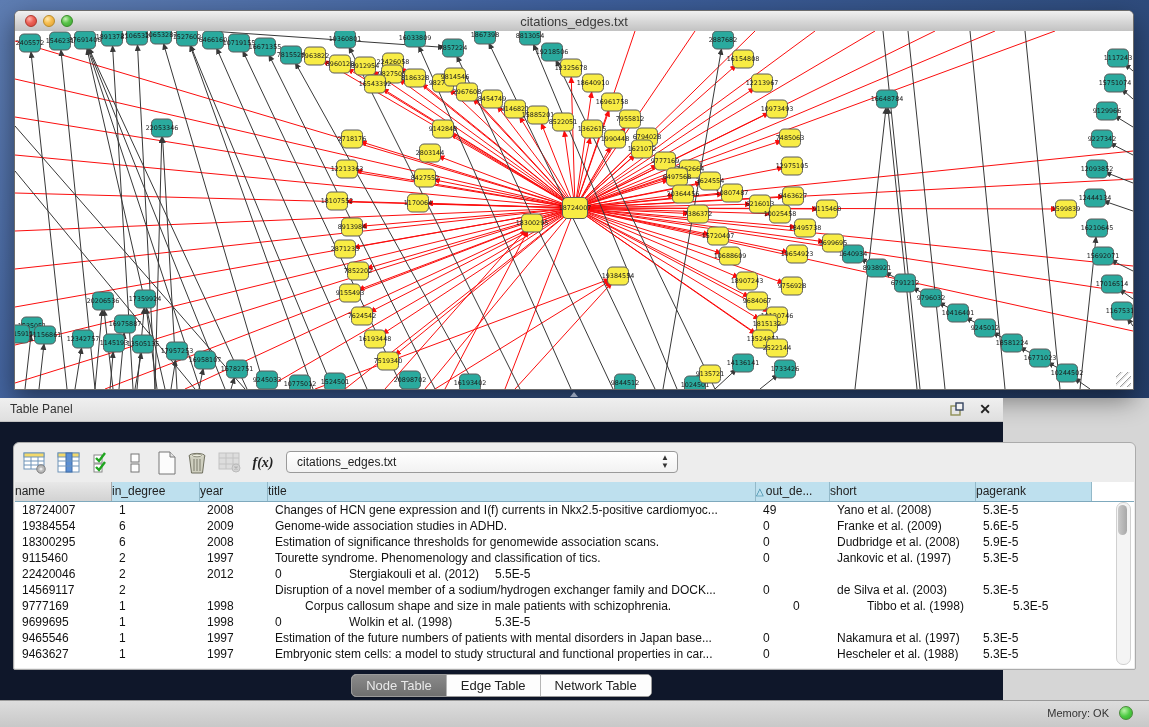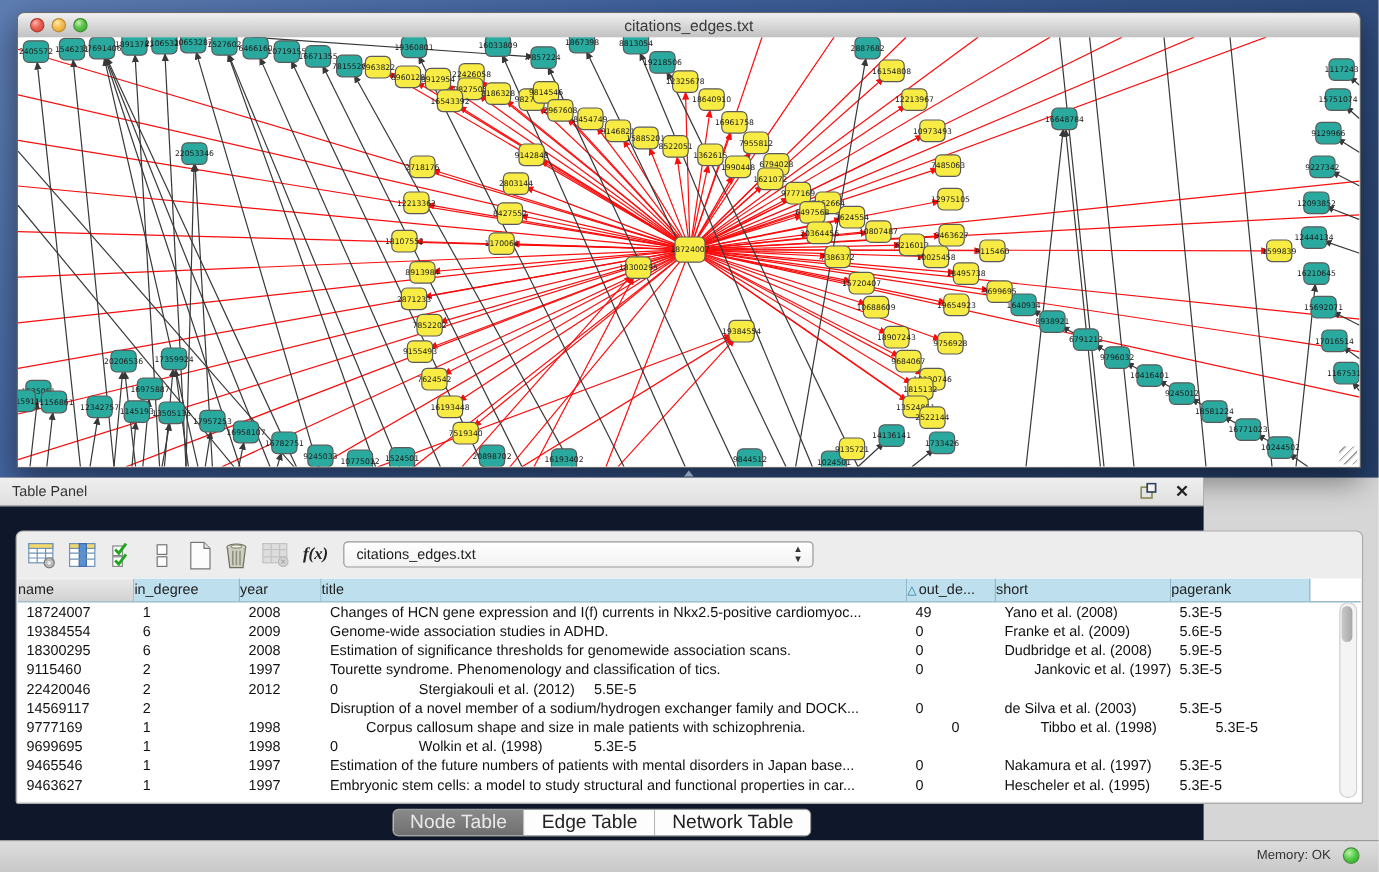--- a/index.html
+++ b/index.html
@@ -55,21 +55,21 @@
   .td{box-sizing:border-box;padding:1px 0 0 7px;font-size:12px;color:#111;
     overflow:hidden;white-space:nowrap;line-height:15px;}
   .vscroll{position:absolute;right:3px;top:20px;bottom:3px;width:13px;
     background:#F4F4F4;border:1px solid #d0d0d0;border-radius:7px;}
   .vthumb{position:absolute;left:1px;top:2px;width:9px;height:30px;border-radius:5px;
     background:linear-gradient(90deg,#c9c9c9,#a8a8a8);}
 
   .tabbar{position:absolute;left:0;top:276px;width:100%;height:22px;text-align:center;}
   .seg-wrap{display:inline-flex;border:1px solid #9a9a9a;border-radius:5px;overflow:hidden;
     background:#fff;box-shadow:0 1px 1px rgba(0,0,0,.15);}
-  .seg{padding:2px 14px;font-size:16px;color:#222;background:#fdfdfd;border-right:1px solid #b5b5b5;line-height:17px;}
+  .seg{padding:2px 14px;font-size:13px;color:#222;background:#fdfdfd;border-right:1px solid #b5b5b5;line-height:17px;}
   .seg:last-child{border-right:none;}
   .seg.active{background:linear-gradient(#8a8a8a,#6f6f6f);color:#e9e9e9;}
 
   
   .status-bar{position:absolute;left:0;top:700px;width:1149px;height:27px;
     background:linear-gradient(#DDDDDD,#C8C8C8);border-top:1px solid #9b9b9b;box-sizing:border-box;}
   .mem-label{position:absolute;right:40px;top:6px;font-size:11px;color:#333;}
   .mem-led{position:absolute;right:16px;top:5px;width:14px;height:14px;border-radius:50%;
     background:radial-gradient(circle at 35% 30%,#b9f2a8,#4ecb43 50%,#2fa82b);border:1px solid #4a8a3a;box-sizing:border-box;}
 </style>
@@ -900,21 +900,21 @@
               <div class="td" style="width: 74px;">0</div>
               <div class="td" style="width: 146px;">Dudbridge et al. (2008)</div>
               <div class="td" style="width: 116px;">5.9E-5</div>
             </div>
             <div class="tr">
               <div class="td" style="width: 97px;">9115460</div>
               <div class="td" style="width: 88px;">2</div>
               <div class="td" style="width: 68px;">1997</div>
               <div class="td" style="width: 488px;">Tourette syndrome. Phenomenology and classification of tics.</div>
               <div class="td" style="width: 74px;">0</div>
-              <div class="td" style="width: 146px; text-align: right;">Jankovic et al. (1997)</div>
+              <div class="td" style="width: 146px;">Jankovic et al. (1997)</div>
               <div class="td" style="width: 116px;">5.3E-5</div>
             </div>
             <div class="tr">
               <div class="td" style="width: 97px;">22420046</div>
               <div class="td" style="width: 88px;">2</div>
               <div class="td" style="width: 68px;">2012</div>
               <div class="td" style="width: 74px;">0</div>
               <div class="td" style="width: 146px;">Stergiakouli et al. (2012)</div>
               <div class="td" style="width: 116px;">5.5E-5</div>
             </div>
@@ -952,21 +952,21 @@
               <div class="td" style="width: 74px;">0</div>
               <div class="td" style="width: 146px;">Nakamura et al. (1997)</div>
               <div class="td" style="width: 116px;">5.3E-5</div>
             </div>
             <div class="tr">
               <div class="td" style="width: 97px;">9463627</div>
               <div class="td" style="width: 88px;">1</div>
               <div class="td" style="width: 68px;">1997</div>
               <div class="td" style="width: 488px;">Embryonic stem cells: a model to study structural and functional properties in car...</div>
               <div class="td" style="width: 74px;">0</div>
-              <div class="td" style="width: 146px;">Hescheler et al. (1995)</div>
+              <div class="td" style="width: 146px;">Hescheler et al. (1988)</div>
               <div class="td" style="width: 116px;">5.3E-5</div>
             </div>
           </div>
         <div class="vscroll">
           <div class="vthumb"></div>
         </div>
       </div>
     </div>
 
     <div class="tabbar" id="tabbar"><span class="seg-wrap">

